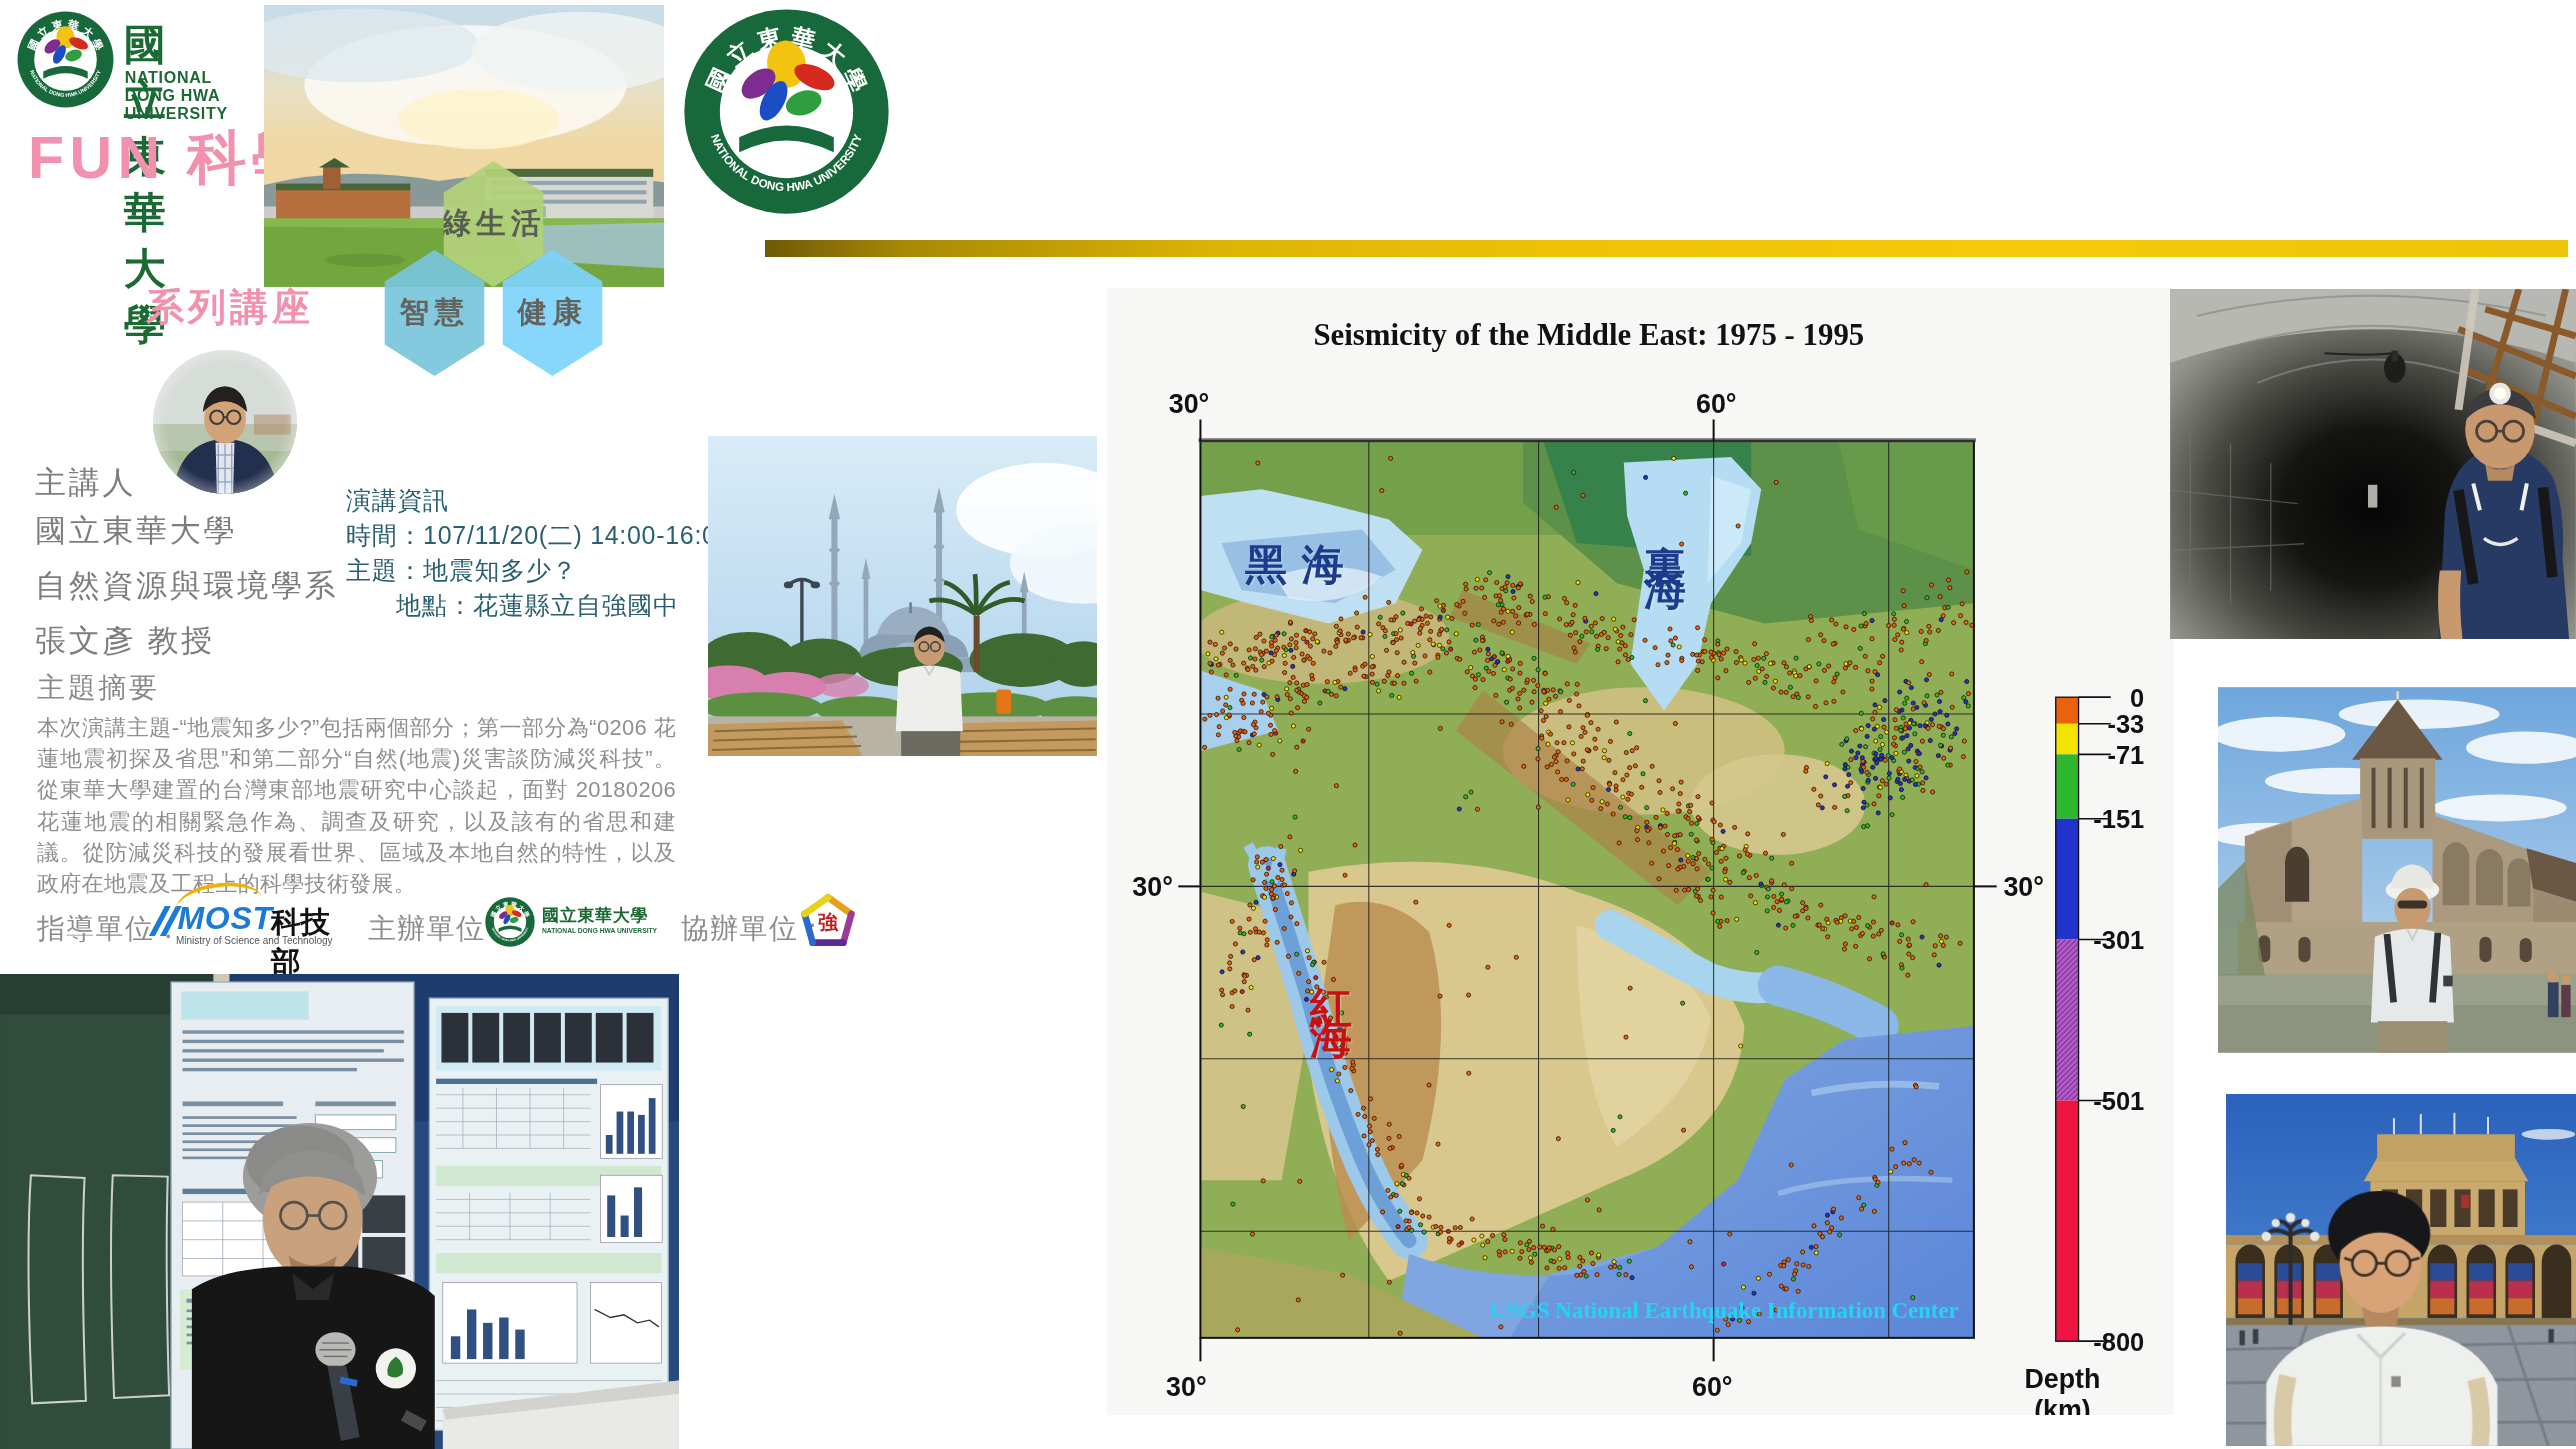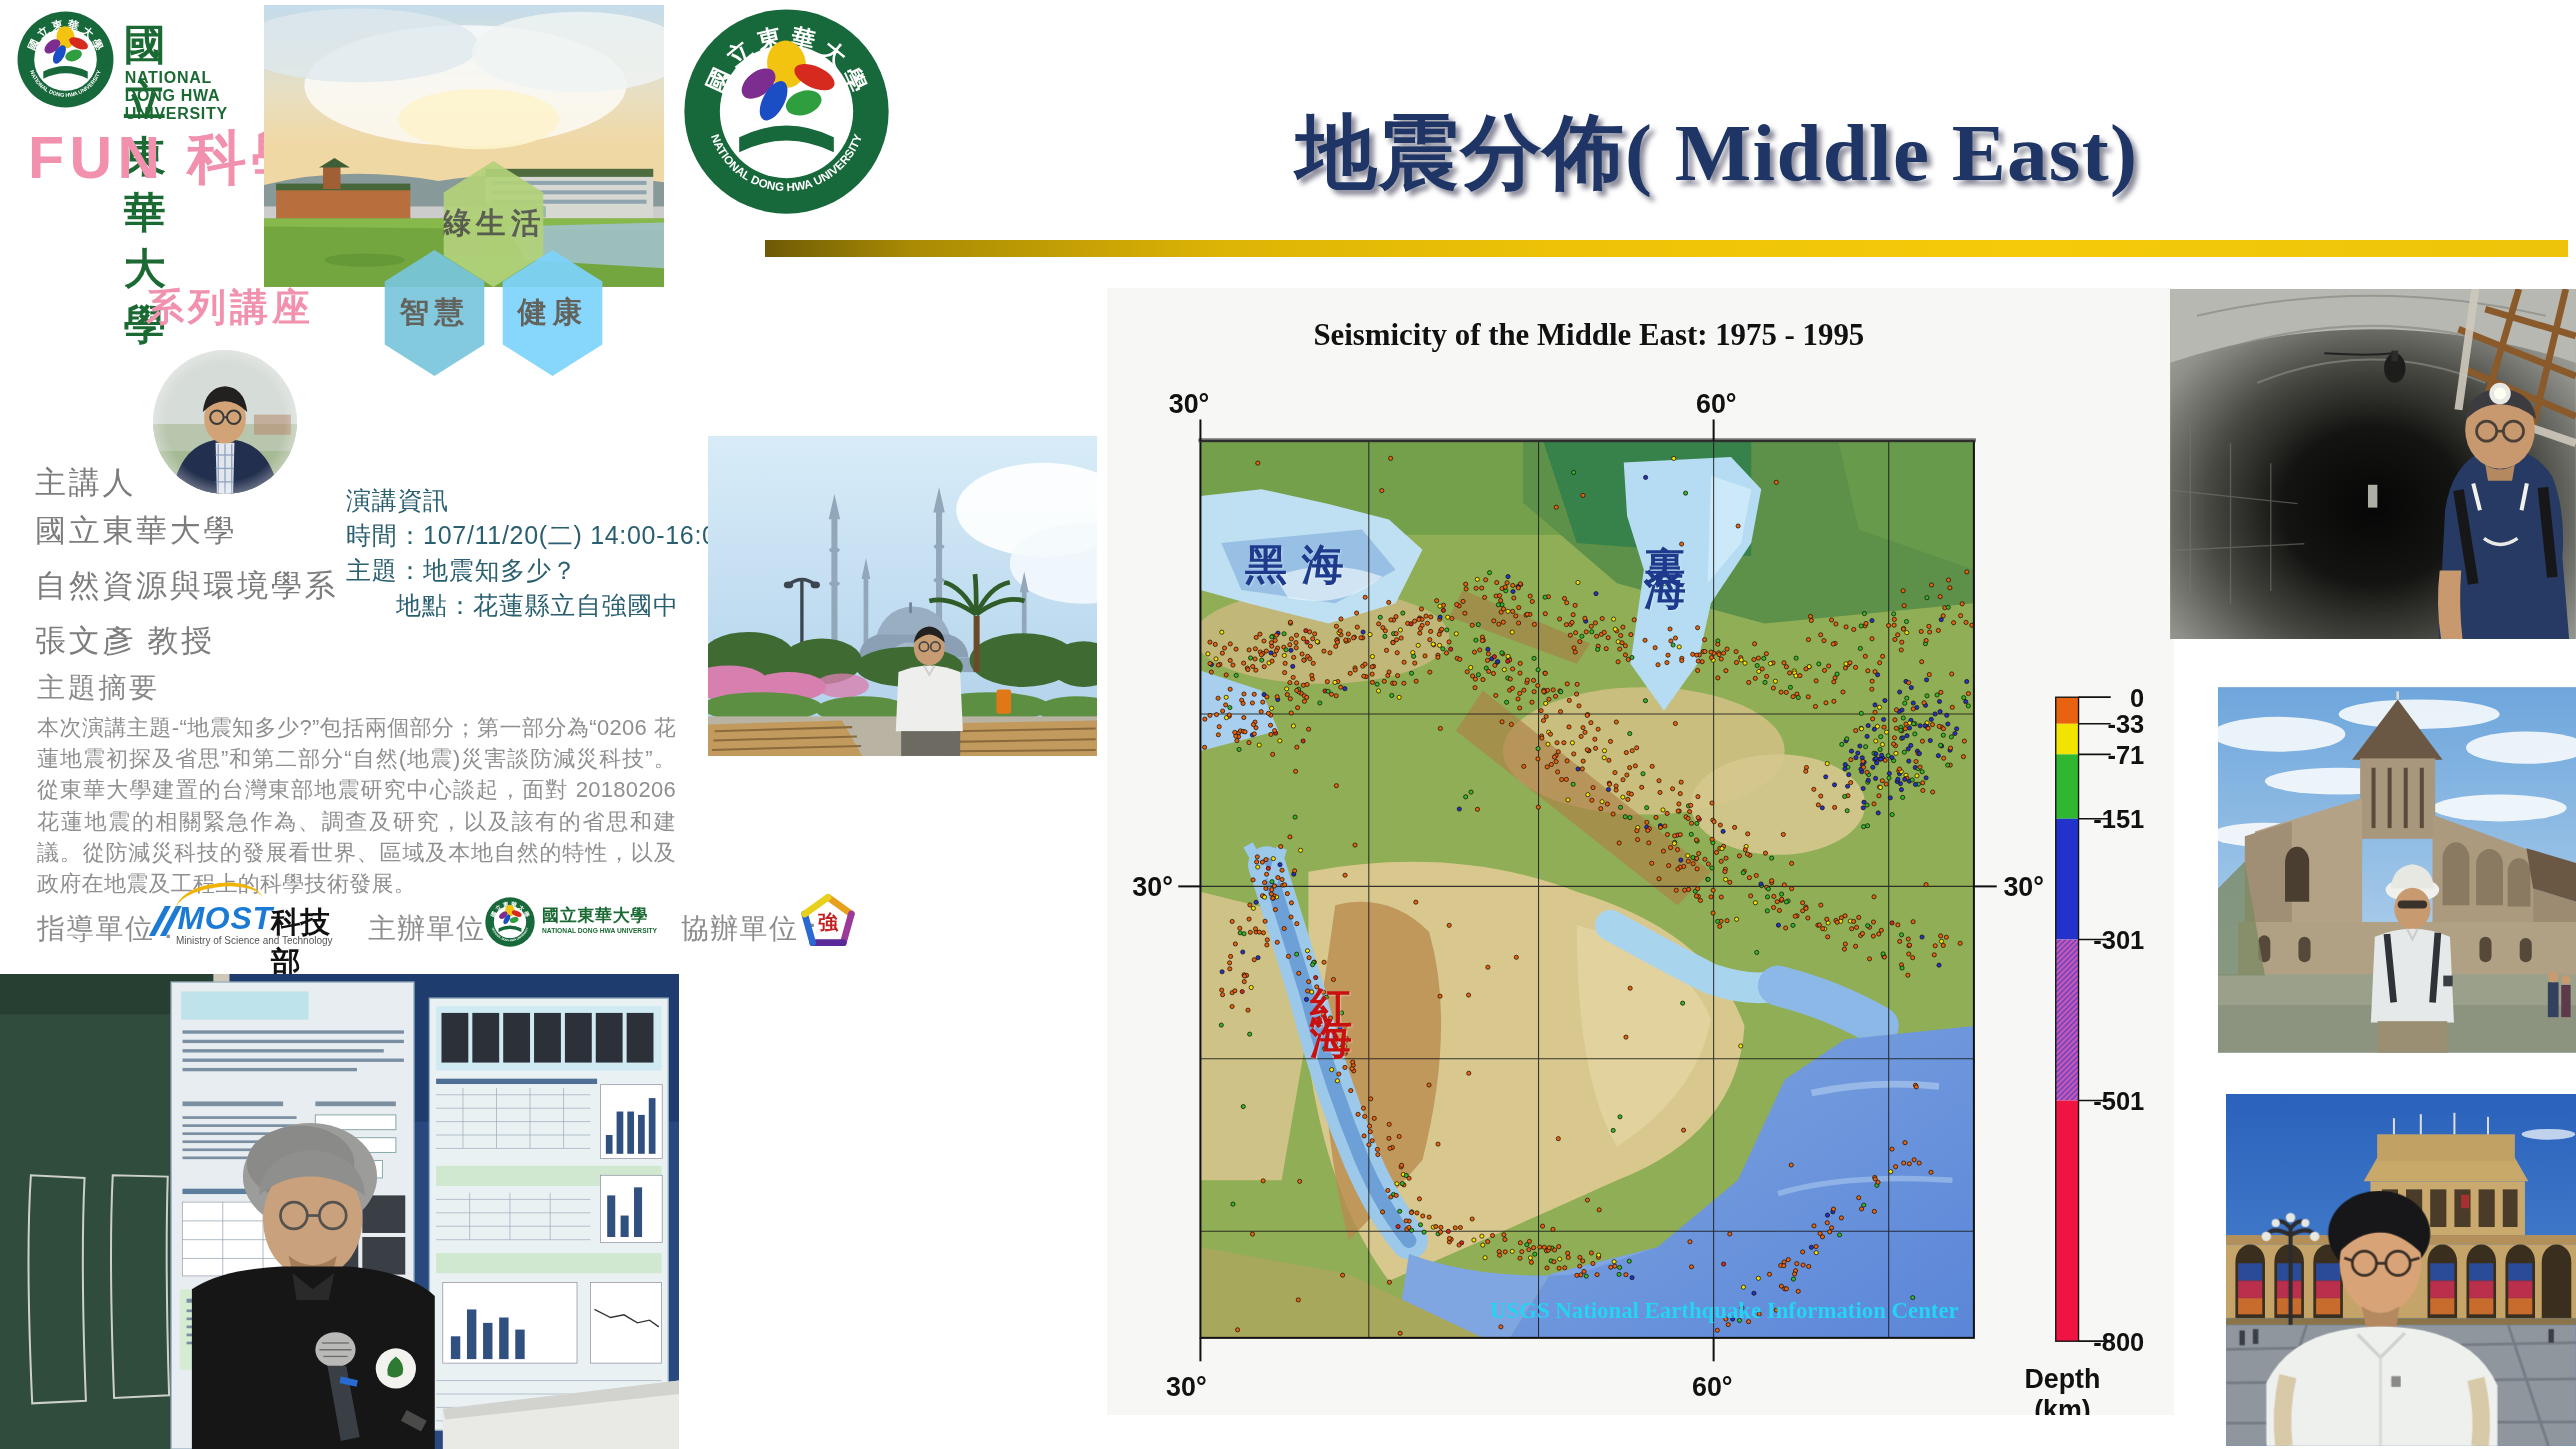--- a/index.html
+++ b/index.html
@@ -354,21 +354,20 @@
         <polygon points="660,648 1012,606 1012,708 660,708" fill="#e9e9e6"></polygon>
         <polygon points="660,648 1012,606 1012,626 664,664" fill="#d2d2cf"></polygon>
       </g>
     </svg>
   </div>
 
   <svg class="abs" style="left:679px;top:4px;" width="215" height="215" viewBox="0 0 320 320">
       <use href="#ndhu-seal"></use>
     </svg>
 
-  <div class="abs slide-title" style="left:1140px;top:99px;width:1154px;text-align:center;">地震分佈( Middle East)</div>
   <div class="abs gold" style="left:765px;top:240px;width:1803px;height:17.4px;"></div>
 
   <div class="abs photo" style="left:708px;top:436px;width:389px;height:320px;">
     <svg width="389" height="320" viewBox="0 0 580 477">
       <defs>
           <linearGradient id="skyM" x1="0" y1="0" x2="0" y2="1">
             <stop offset="0" stop-color="#d8ecf8"></stop>
             <stop offset="1" stop-color="#aed0ea"></stop>
           </linearGradient>
         </defs>

